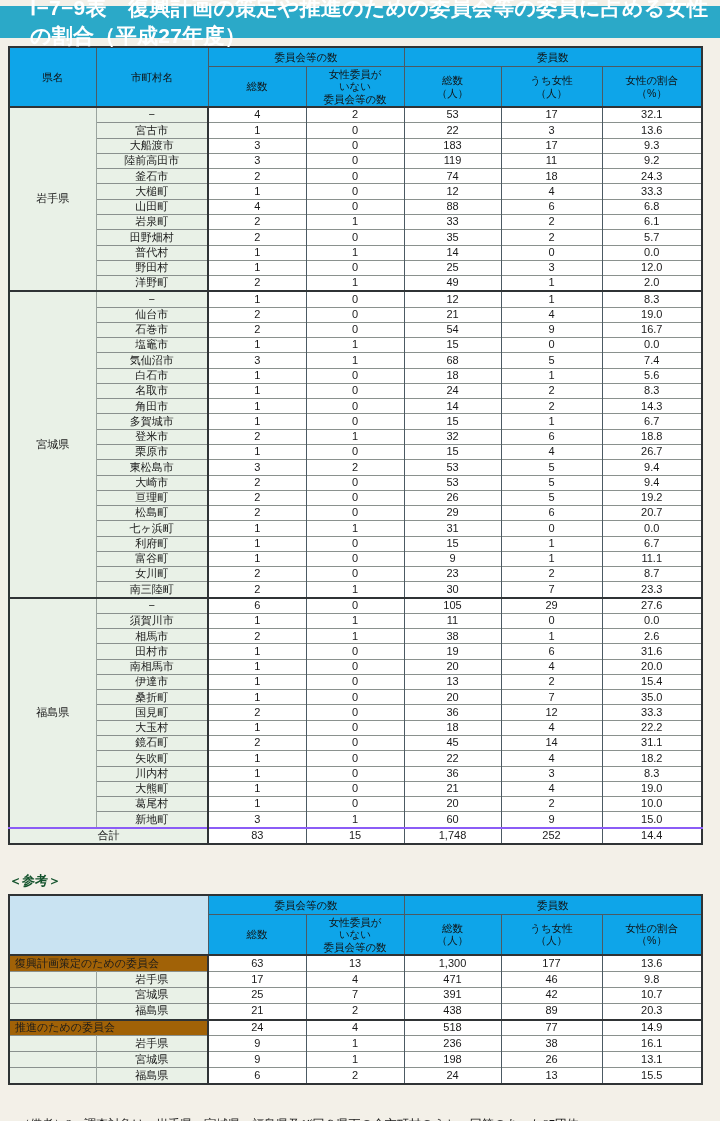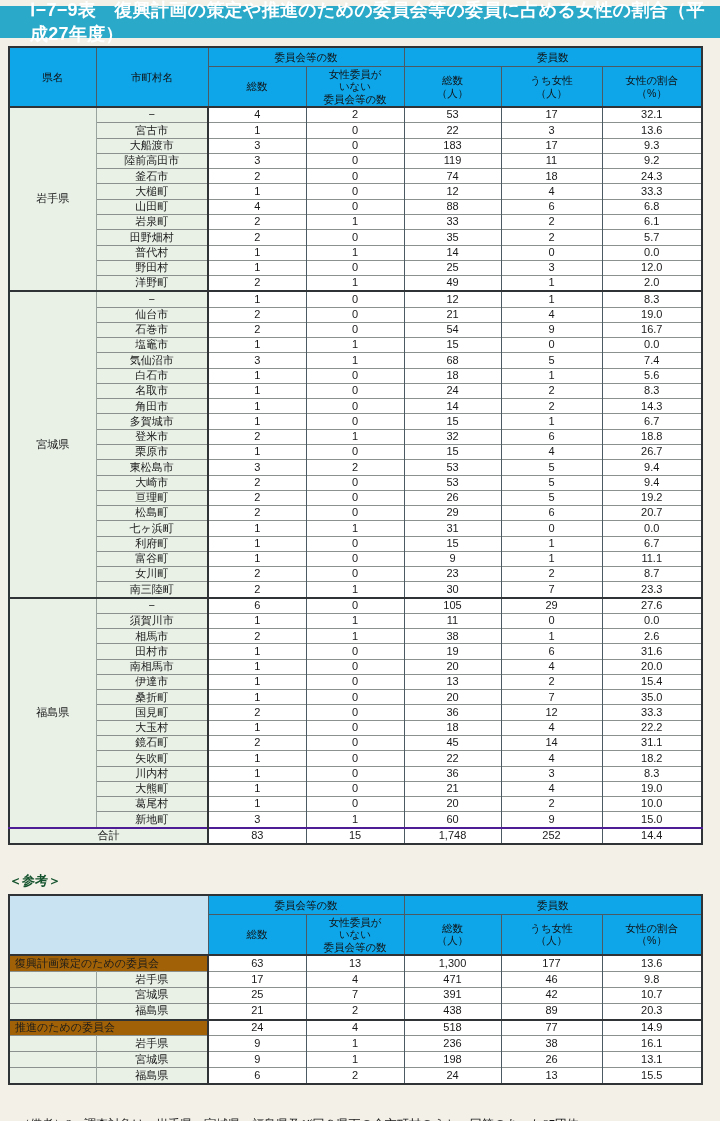--- a/index.html
+++ b/index.html
@@ -9,21 +9,21 @@
     font-family:"Liberation Sans",sans-serif;
     color:#1a1a1a;
     -webkit-font-smoothing:antialiased;
   }
   
   .title-bar{
     margin-top:6px;height:32px;
     background:#2ba9c8;color:#ffffff;
     display:flex;align-items:center;
     padding-left:30px;box-sizing:border-box;
-    font-size:18px;font-weight:bold;letter-spacing:.3px;
+    font-size:21px;font-weight:bold;letter-spacing:.3px;
   }
   
   table.tbl{
     border-collapse:collapse;table-layout:fixed;
     width:693px;margin-left:8px;background:#ffffff;
     border:2px solid #2f3335;
   }
   .tbl th{
     background:#0ea5e9;font-weight:normal;
     font-size:10.5px;line-height:1.18;
@@ -36,21 +36,21 @@
   .tbl thead tr.h2 th,
   .tbl thead th.span2{border-bottom:2px solid #2f3335;}
   .tbl td{
     font-size:11px;text-align:center;vertical-align:middle;
     height:14.28px;padding:0;line-height:1.05;
     border-right:1px solid #4c5a63;border-top:1px solid #8a918e;
   }
   td.pref{background:#e9f1e7;border-right:1px solid #9aa49e;}
   td.muni{background:#e9f1e7;border-right:2px solid #2f3335;}
   tr.section-start td{border-top:2px solid #2f3335;}
-  tr.total-row td{border-top:2px solid #4c1d95;}
+  tr.total-row td{border-top:2px solid #8b5cf6;}
   td.total-label{background:#e9f1e7;border-right:2px solid #2f3335;}
   
   .ref-tbl{margin-top:4px;}
   .ref-tbl tbody td{height:14.9px;}
   td.glabel{
     background:#a16207;text-align:left;padding-left:5px;
     border-right:2px solid #2f3335;
   }
   tr.ref-group td{border-top:2px solid #2f3335;}
   td.spacer{background:#e9f1e7;border-right:1px solid #9aa49e;}

